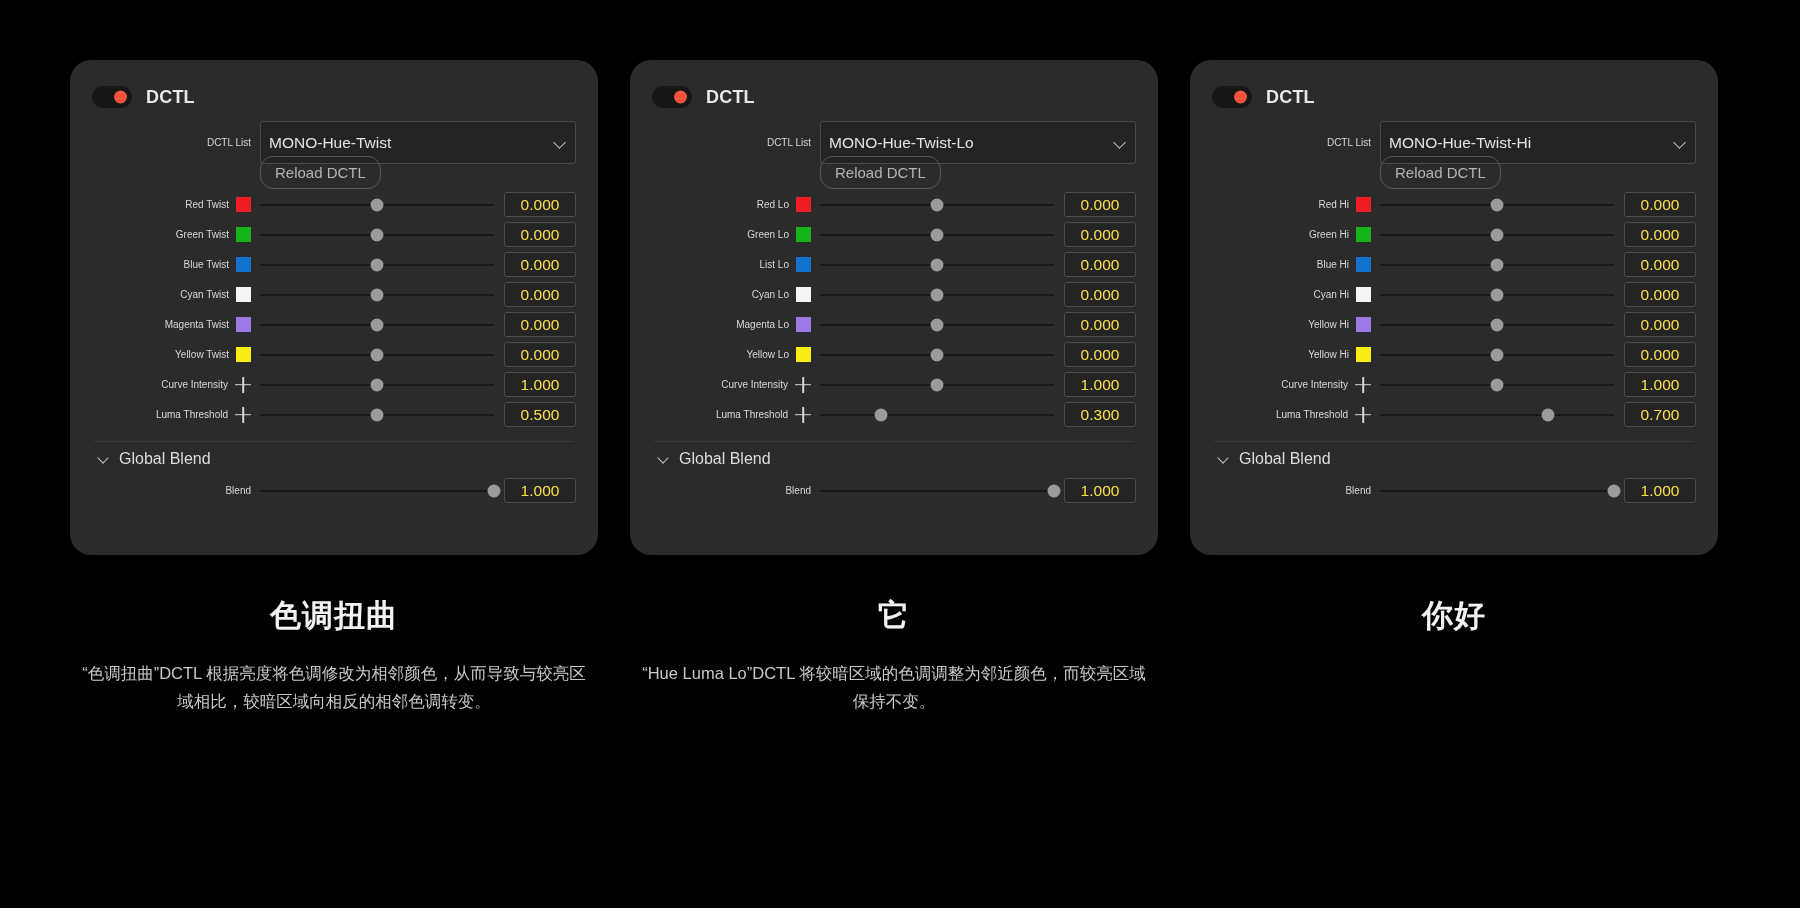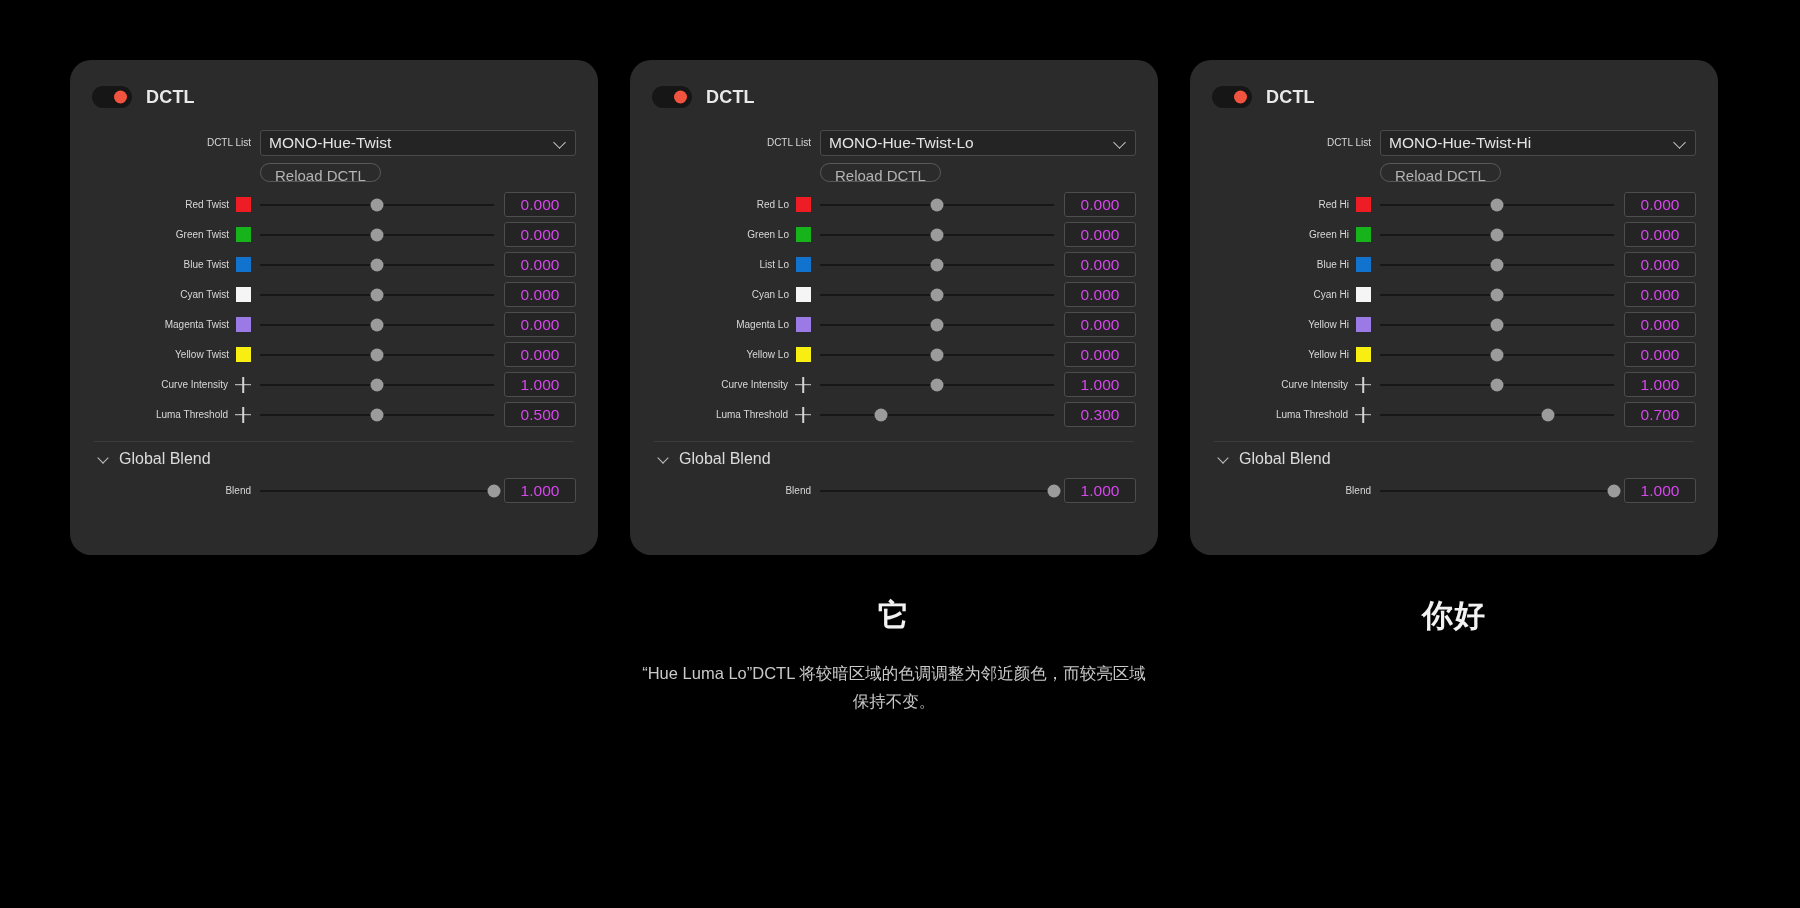--- a/index.html
+++ b/index.html
@@ -117,21 +117,21 @@
     content: "";
     position: absolute;
     background: #d4d4d4;
   }
   .kf-plus::before { left: 50%; top: 0; width: 1.6px; height: 16px; transform: translateX(-50%); }
   .kf-plus::after  { top: 50%; left: 0; height: 1.6px; width: 16px; transform: translateY(-50%); }
 
   
   .dropdown {
     flex: 1;
-    height: 26px;
+    height: 43px;
     background: #242424;
     border: 1px solid #4a4a4a;
     border-radius: 3px;
     display: flex;
     align-items: center;
     padding: 0 8px;
     cursor: pointer;
   }
   .dropdown .dd-text {
     flex: 1;
@@ -160,21 +160,21 @@
 
   
   .reload-row {
     display: flex;
     align-items: center;
     height: 29px;
     margin-bottom: 3px;
   }
   .reload-spacer { width: 168px; flex: none; }
   .reload-btn {
-    height: 19px;
+    height: 33px;
     padding: 0 14px;
     background: transparent;
     border: 1px solid #595959;
     border-radius: 13px;
     color: #b4b4b4;
     font-size: 15px;
     font-family: inherit;
     cursor: pointer;
     line-height: 23px;
   }
@@ -206,21 +206,21 @@
   }
 
   
   .valuebox {
     width: 72px;
     flex: none;
     height: 25px;
     background: #242424;
     border: 1px solid #4d4d4d;
     border-radius: 3px;
-    color: #d946ef;
+    color: #fde047;
     font-size: 15.5px;
     display: flex;
     align-items: center;
     justify-content: center;
     cursor: text;
   }
 
   
   .divider {
     height: 1px;
@@ -399,20 +399,24 @@
           <div class="row">
             <div class="row-label">
               <span>Blend</span>
             </div>
             <div class="slider">
               <div class="track"></div>
               <div class="thumb" style="left: 100%;"></div>
             </div>
             <div class="valuebox">1.000</div>
           </div>
+        </div>
+        <div class="caption">
+          <div class="caption-title">色调扭曲</div>
+          <div class="caption-desc">“色调扭曲”DCTL 根据亮度将色调修改为相邻颜色，从而导致与较亮区域相比，较暗区域向相反的相邻色调转变。</div>
         </div>
       </div>
       <div class="column">
         <div class="panel">
           <div class="panel-head">
             <div class="toggle">
               <span class="knob"></span>
             </div>
             <div class="panel-title">DCTL</div>
           </div>

